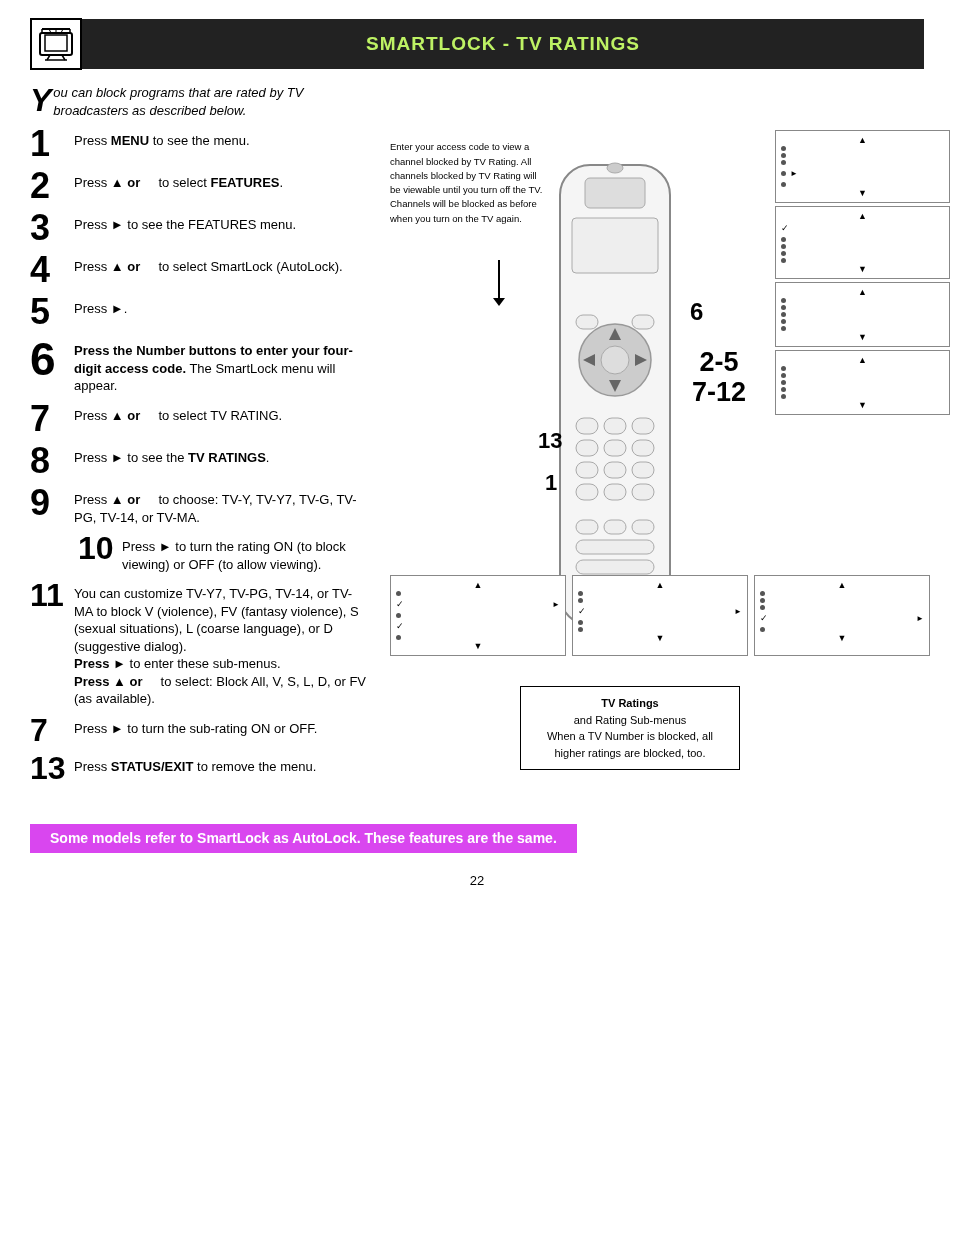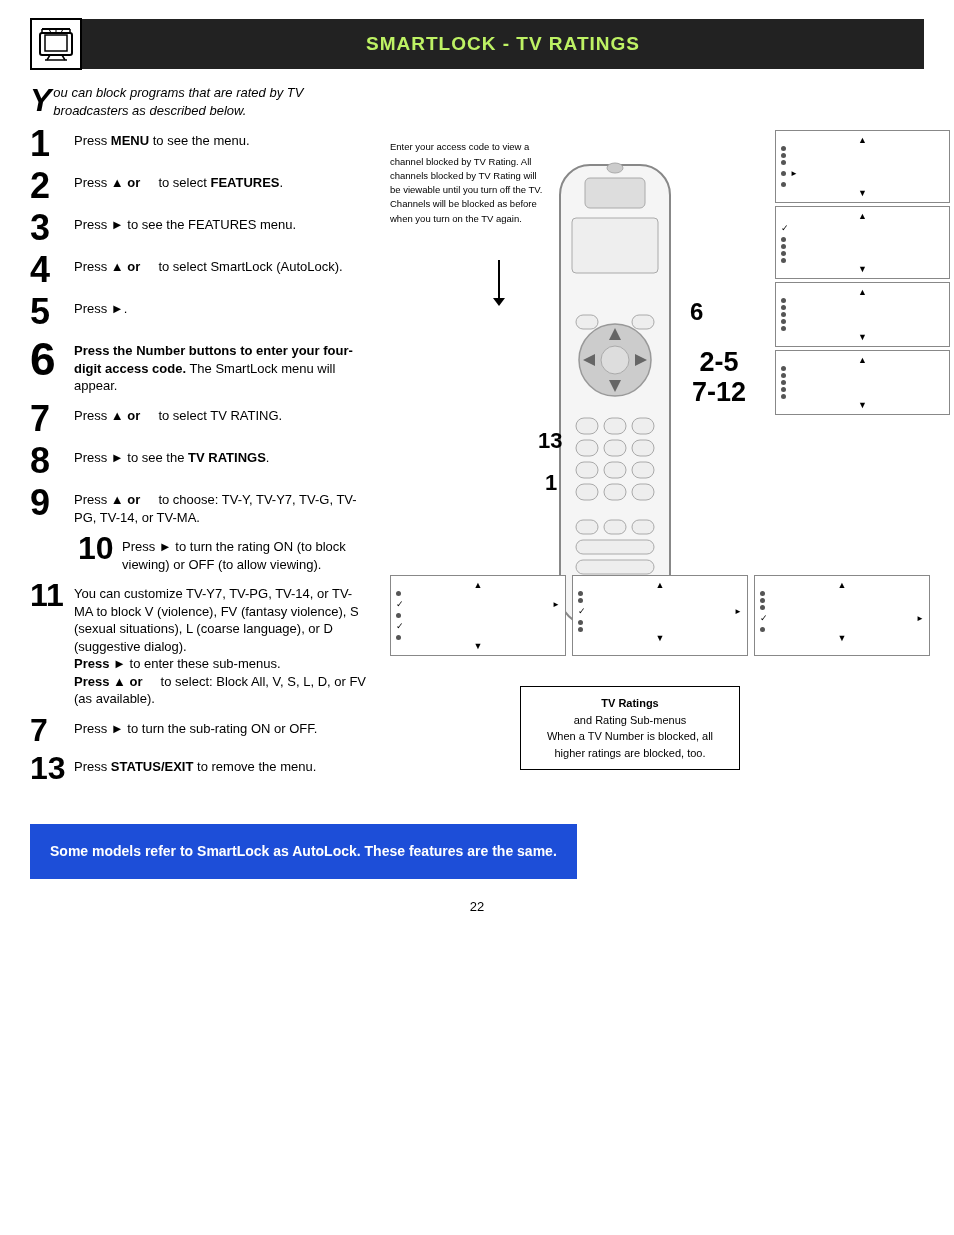--- a/index.html
+++ b/index.html
@@ -544,21 +544,21 @@
         <div class="note-title">TV Ratings</div>
         <div>and Rating Sub-menus</div>
         <div>When a TV Number is blocked, all higher ratings are blocked, too.</div>
       </div>
 
     </div>
   </div>
 </div>
 
 
-<div style="background:#1d4ed8; color:#fff; text-align:center; padding:17px 20px; margin:30px 30px 10px 30px; display:inline-block;">
+<div style="background:#d946ef; color:#fff; text-align:center; padding:4px 20px; margin:30px 30px 10px 30px; display:inline-block;">
   <div style="font-weight:bold; font-size:14px; line-height:1.5;">Some models refer to SmartLock as AutoLock. These features are the same.</div>
 </div>
 
 <div class="page-number">
   <span>22</span>
 </div>
 
 
 
 

